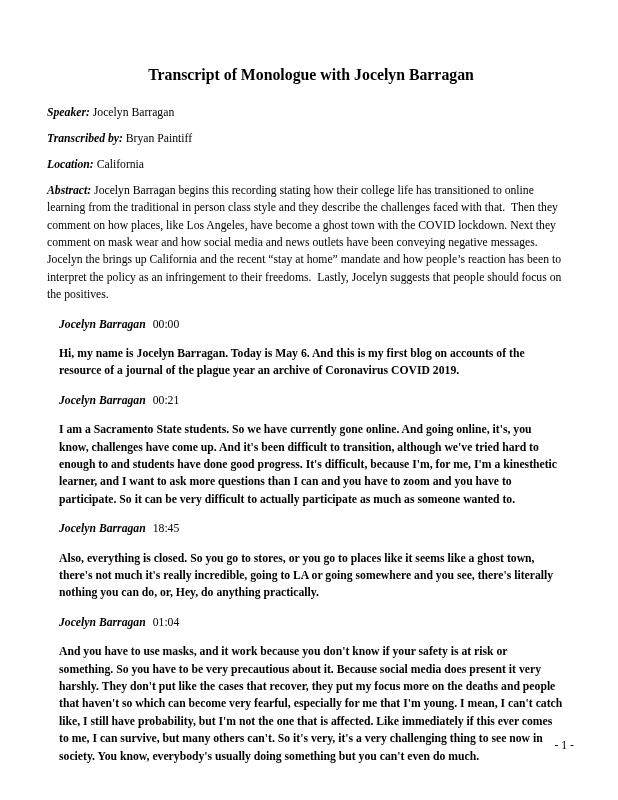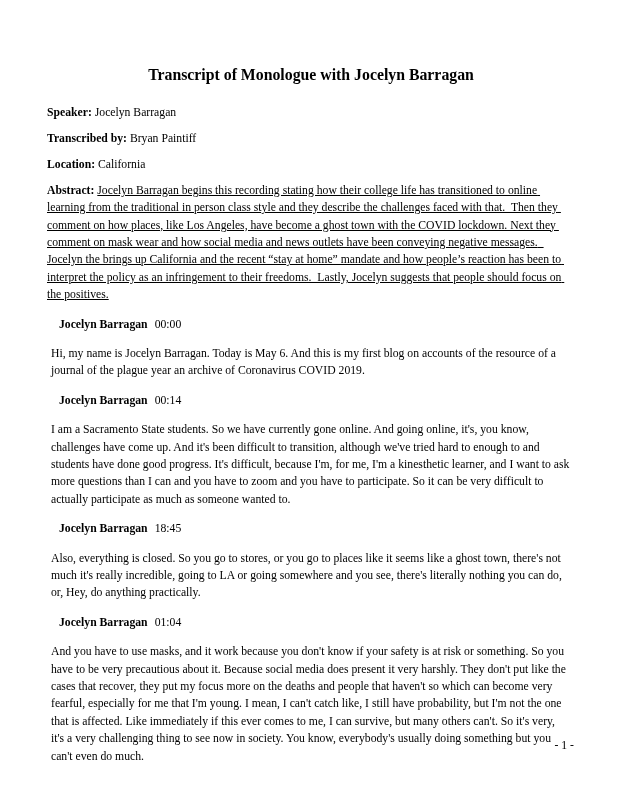--- a/index.html
+++ b/index.html
@@ -16,28 +16,28 @@
     color: #000000;
     overflow: hidden;
   }
   .title {
     font-size: 15.8px;
     line-height: 21px;
     font-weight: bold;
     text-align: center;
     margin: 0 0 19px 0;
   }
-  .b { font-weight: bold; }
+  .b { font-weight: bold; font-style: italic; }
   .meta-line { margin: 0 0 8.5px 0; }
   .abstract { margin: 0 0 8.5px 0; }
-  .abstract-text { white-space: pre-wrap; text-decoration: underline; }
+  .abstract-text { white-space: pre-wrap; }
   .entry { margin: 0 0 8.5px 0; }
   .entry-header { margin: 12px; }
   .entry-time { margin-left: 7px; }
-  .entry-text { margin: 4px; }
+  .entry-text { margin: 12px; font-weight: bold; }
   .page-number {
     position: absolute;
     top: 737px;
     right: 44px;
     font-size: 11.7px;
   }
 </style>
 </head>
 <body>
 
@@ -68,21 +68,21 @@
     <span class="abstract-text">Jocelyn Barragan begins this recording stating how their college life has transitioned to online learning from the traditional in person class style and they describe the challenges faced with that.  Then they comment on how places, like Los Angeles, have become a ghost town with the COVID lockdown. Next they comment on mask wear and how social media and news outlets have been conveying negative messages.  Jocelyn the brings up California and the recent “stay at home” mandate and how people’s reaction has been to interpret the policy as an infringement to their freedoms.  Lastly, Jocelyn suggests that people should focus on the positives.</span>
   </p>
 
   <div id="entries-section">
   <div class="entry">
     <p class="entry-header"><span class="b">Jocelyn Barragan</span><span class="entry-time">00:00</span></p>
     <p class="entry-text">Hi, my name is Jocelyn Barragan. Today is May 6. And this is my first blog on accounts of the resource of a journal of the plague year an archive of Coronavirus COVID 2019.</p>
   </div>
 
   <div class="entry">
-    <p class="entry-header"><span class="b">Jocelyn Barragan</span><span class="entry-time">00:14</span></p>
+    <p class="entry-header"><span class="b">Jocelyn Barragan</span><span class="entry-time">00:21</span></p>
     <p class="entry-text">I am a Sacramento State students. So we have currently gone online. And going online, it's, you know, challenges have come up. And it's been difficult to transition, although we've tried hard to enough to and students have done good progress. It's difficult, because I'm, for me, I'm a kinesthetic learner, and I want to ask more questions than I can and you have to zoom and you have to participate. So it can be very difficult to actually participate as much as someone wanted to.</p>
   </div>
 
   <div class="entry">
     <p class="entry-header"><span class="b">Jocelyn Barragan</span><span class="entry-time">18:45</span></p>
     <p class="entry-text">Also, everything is closed. So you go to stores, or you go to places like it seems like a ghost town, there's not much it's really incredible, going to LA or going somewhere and you see, there's literally nothing you can do, or, Hey, do anything practically.</p>
   </div>
 
   <div class="entry">
     <p class="entry-header"><span class="b">Jocelyn Barragan</span><span class="entry-time">01:04</span></p>

